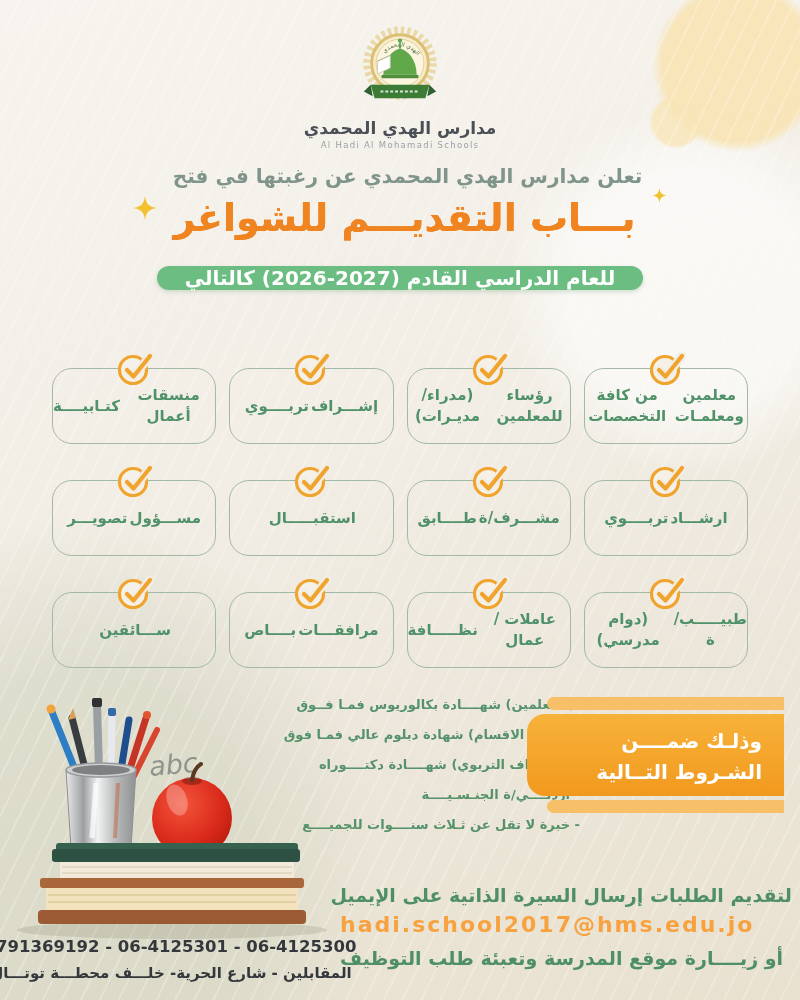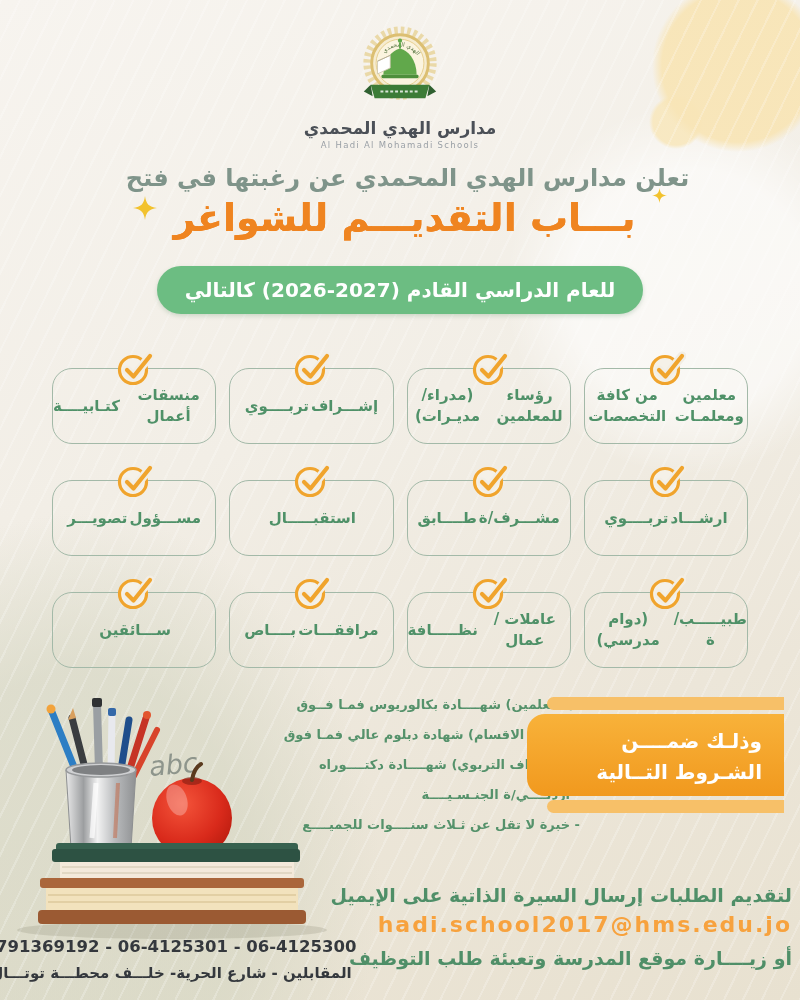--- a/index.html
+++ b/index.html
@@ -15,29 +15,29 @@
   }
   .poster::before{ 
     content:"";position:absolute;inset:0;pointer-events:none;opacity:.4;
     background:repeating-linear-gradient(116deg, rgba(255,255,255,.55) 0 2px, rgba(255,255,255,0) 2px 17px);
   }
   
   .logo-wrap{position:absolute;top:26px;left:0;right:0;text-align:center;}
   .name-ar{font-size:17px;font-weight:bold;color:#4b5057;margin-top:2px;}
   .name-en{font-size:8.5px;color:#9aa0a6;letter-spacing:1.3px;margin-top:2px;}
   .intro{position:absolute;top:164px;left:0;right:0;text-align:center;
-         font-size:24px;font-weight:bold;color:#7f948a;direction:rtl;padding-left:15px;}
+         font-size:20px;font-weight:bold;color:#7f948a;direction:rtl;padding-left:15px;}
   .title-row{position:absolute;top:196px;left:0;right:0;display:flex;
              justify-content:center;gap:16px;}
   .big-title{font-size:38px;font-weight:bold;color:#ef8420;direction:rtl;white-space:nowrap;
              text-shadow:0 0 .6px #ef8420;}
   .star-sm{transform:translateY(-8px);}
   .year-pill{position:absolute;top:266px;left:0;right:0;text-align:center;}
   .year-pill span{display:inline-block;background:#6cbd82;color:#ffffff;font-weight:bold;
-    font-size:20px;padding:12px 28px;border-radius:26px;direction:rtl;
+    font-size:20px;padding:0 28px;border-radius:26px;direction:rtl;
     box-shadow:0 2px 4px rgba(90,140,100,.25);}
   
   .jobs{position:absolute;top:368px;left:52px;right:52px;display:grid;
         grid-template-columns:repeat(4,1fr);gap:36px 13px;direction:rtl;}
   .job{position:relative;height:74px;border:1.6px solid #a3b9a8;border-radius:20px;
        display:flex;flex-direction:row;align-items:center;justify-content:center;
        gap:2px;text-align:center;color:#4f9168;font-weight:bold;font-size:15px;
        line-height:1.4;direction:rtl;}
   .check{position:absolute;top:-21px;left:50%;transform:translateX(-50%);}
   
@@ -48,21 +48,21 @@
          background:linear-gradient(180deg,#f8b23a,#f1991e);
          border-radius:18px 0 0 18px;color:#fff;}
   .badge::before,.badge::after{content:"";position:absolute;left:20px;right:0;height:13px;
          background:#f7c068;border-radius:8px 0 0 8px;}
   .badge::before{top:-17px;} .badge::after{bottom:-17px;}
   .badge-inner{padding:12px 22px 0 10px;direction:rtl;text-align:right;
                font-size:20px;font-weight:bold;line-height:1.55;}
   
   .photo{position:absolute;left:0;top:688px;}
   
-  .apply{position:absolute;left:340px;right:8px;top:884px;text-align:right;direction:rtl;}
+  .apply{position:absolute;left:340px;right:8px;top:884px;text-align:left;direction:rtl;}
   .apply-line{font-size:19px;font-weight:bold;color:#4f8f68;white-space:nowrap;}
   .email{font-size:22px;font-weight:bold;color:#f7a23e;letter-spacing:2px;
          direction:ltr;margin:6px 0 10px;white-space:nowrap;cursor:pointer;}
   .contact-left{position:absolute;left:4px;top:936px;width:340px;}
   .phone-row{direction:ltr;display:flex;align-items:center;justify-content:center;gap:7px;
              color:#34383d;font-weight:bold;font-size:16.5px;white-space:nowrap;}
   .addr-row{direction:rtl;display:flex;align-items:center;justify-content:center;gap:6px;
             color:#34383d;font-weight:bold;font-size:15px;margin-top:7px;white-space:nowrap;}
 </style>
 </head>

